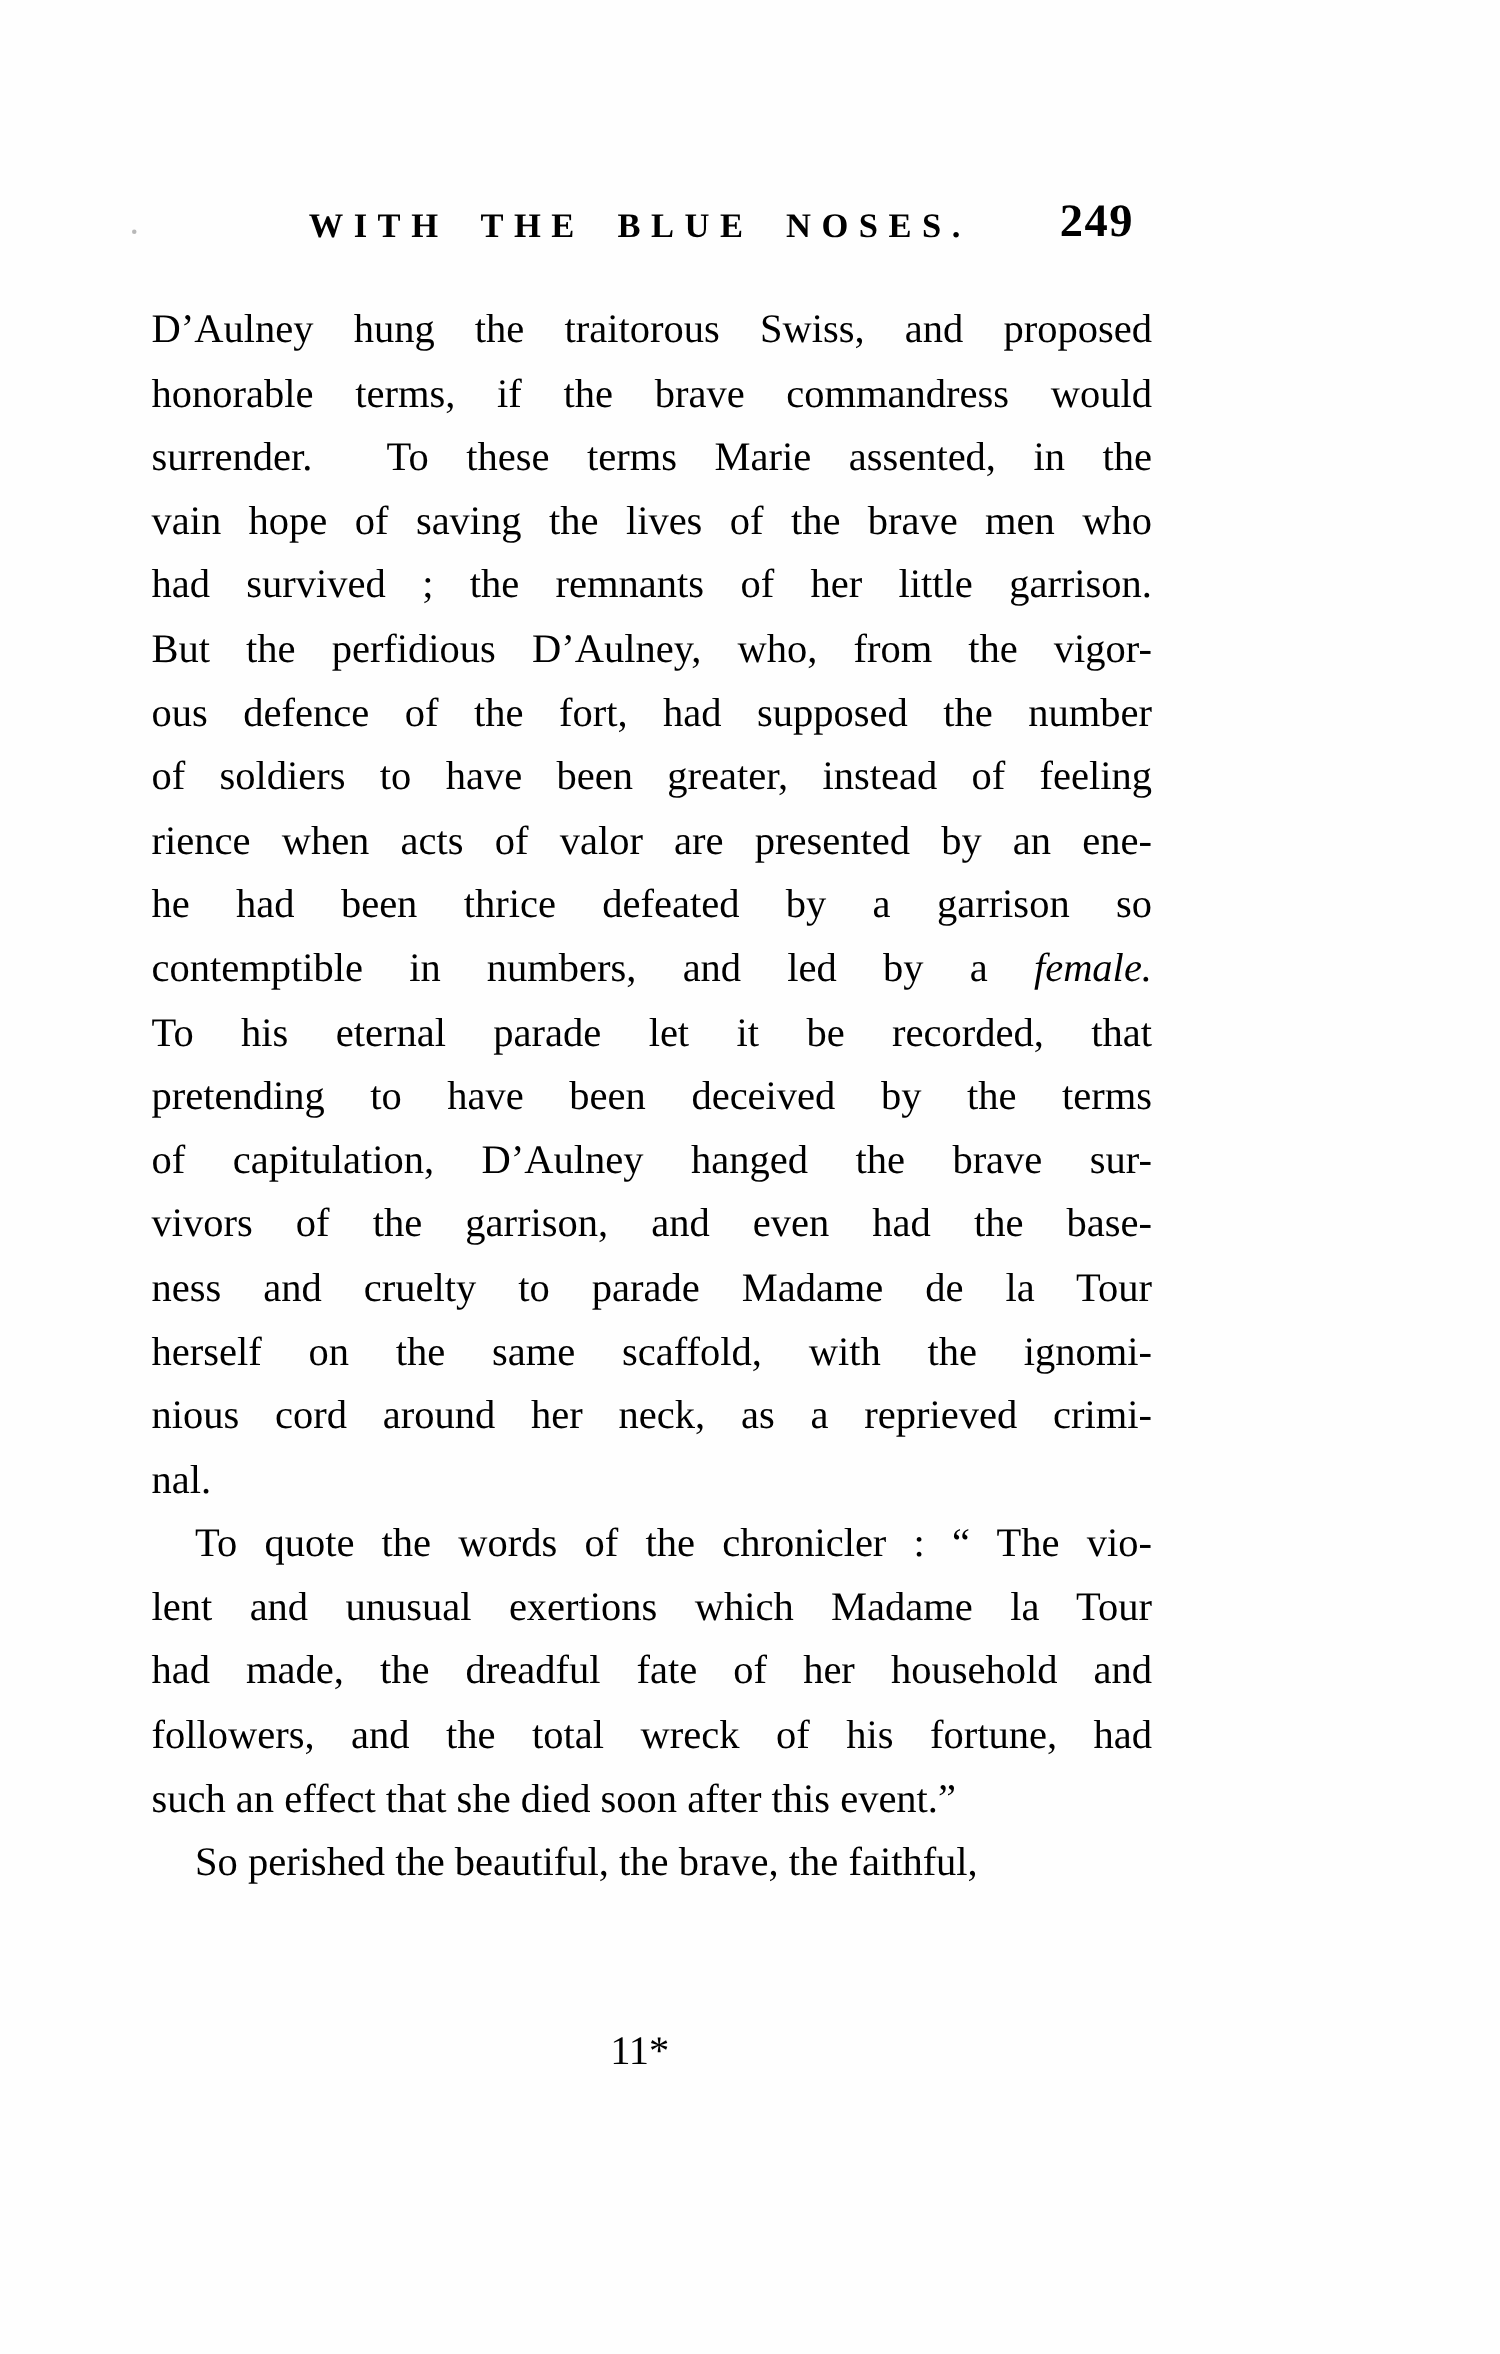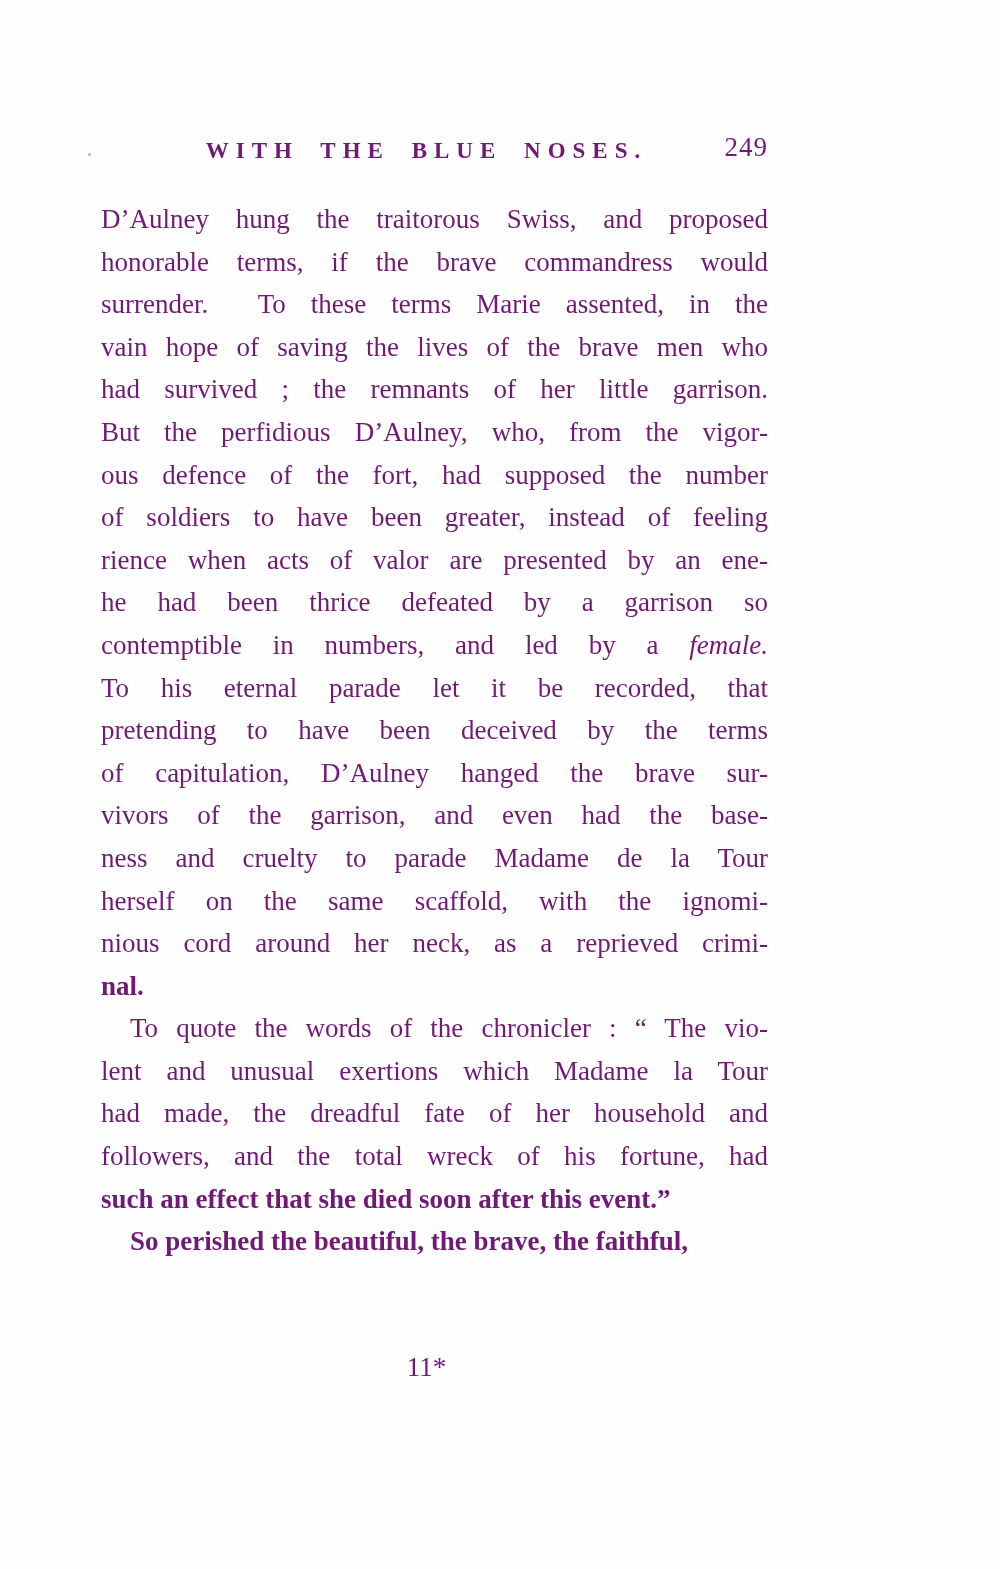--- a/index.html
+++ b/index.html
@@ -5,21 +5,21 @@
   html, body {
     margin: 0;
     padding: 0;
     background: #ffffff;
   }
   .book-page {
     position: relative;
     width: 1000px;
     height: 1569px;
     background: #fefefe;
-    color: #701a75;
+    color: #000000;
     font-family: "Liberation Serif", "DejaVu Serif", serif;
     overflow: hidden;
   }
   
   .running-head {
     position: absolute;
     top: 136px;
     left: 85px;
     width: 683px;
     height: 36px;
@@ -29,24 +29,24 @@
     text-align: center;
     font-size: 23px;
     font-weight: 700;
     letter-spacing: 7px;
     word-spacing: 9px;
     line-height: 30px;
     white-space: nowrap;
   }
   .folio {
     position: absolute;
-    right: 0;
+    right: 12px;
     top: -4px;
-    font-size: 27px;
-    font-weight: 400;
+    font-size: 31px;
+    font-weight: 700;
     letter-spacing: 1px;
     line-height: 30px;
   }
   
   .page-body {
     position: absolute;
     top: 198px;
     left: 85px;
     width: 683px;
     font-size: 27px;
@@ -55,21 +55,20 @@
   .text-line {
     text-align: justify;
     text-align-last: justify;
     text-justify: inter-word;
     height: 42.6px;
     overflow: visible;
     margin-left: 16px;
   }
   .text-line.para-end {
     text-align-last: left;
-    font-weight: bold;
   }
   .text-line.indent {
     text-indent: 29px;
   }
   .it {
     font-style: italic;
   }
   
   .signature-line {
     position: absolute;

